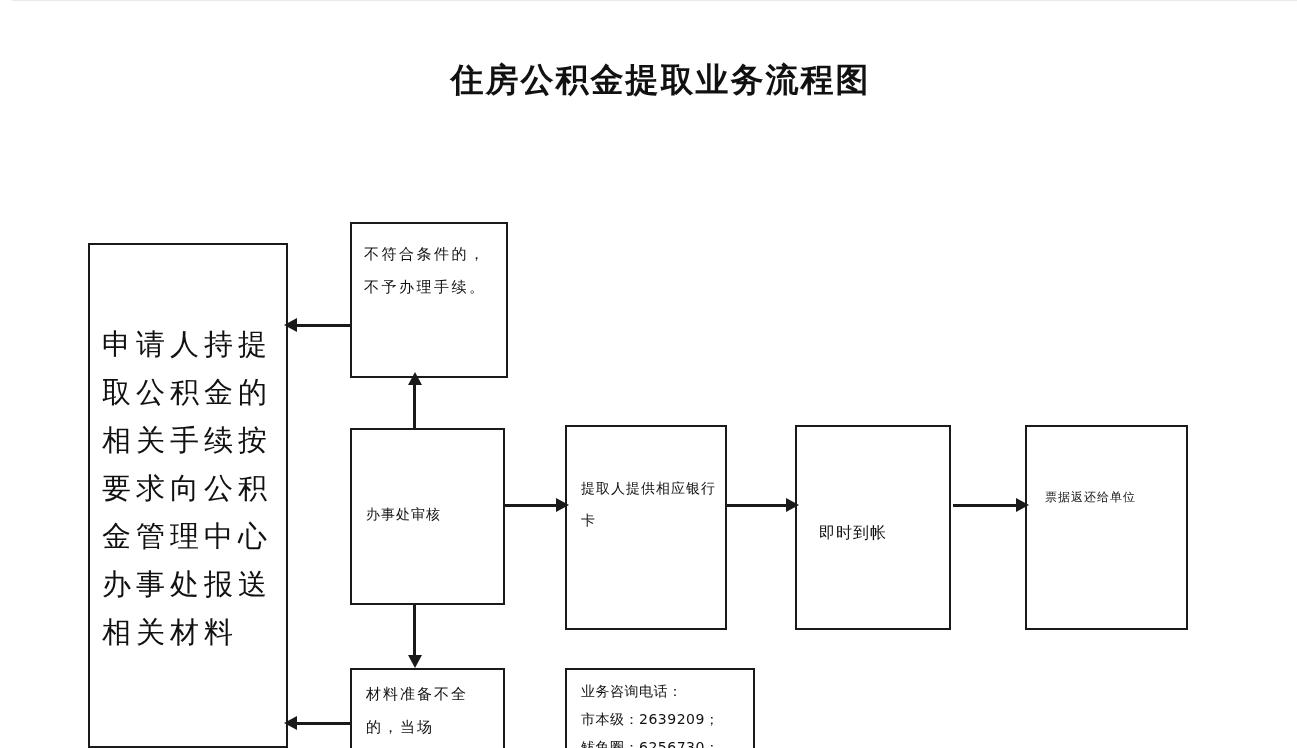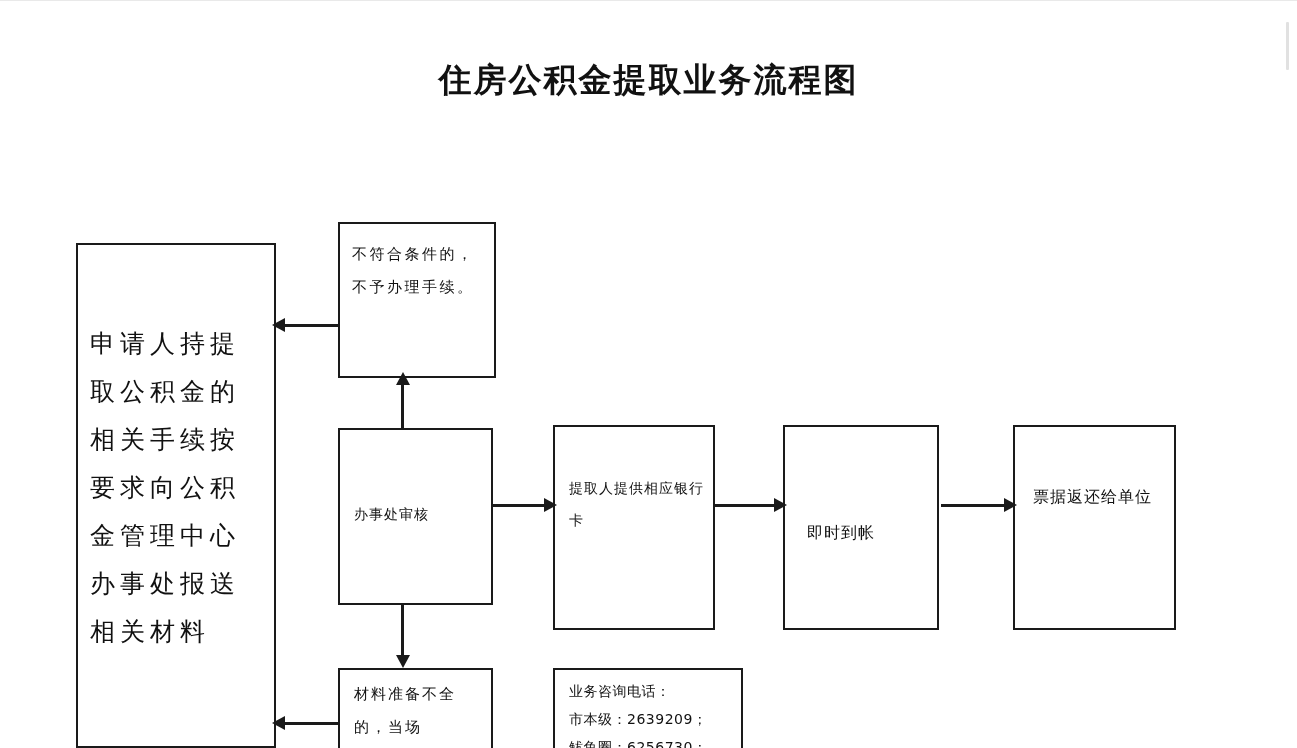--- a/index.html
+++ b/index.html
@@ -3,21 +3,21 @@
 <meta charset="utf-8">
 <style>
   html,body{margin:0;padding:0;}
   body{
     width:1297px;height:748px;
     background:#ffffff;
     font-family:"DejaVu Sans","Liberation Sans",sans-serif;
     overflow:hidden;
     position:relative;
   }
-  #stage{position:absolute;inset:0;}
+  #stage{position:absolute;inset:0;margin-left:12px;}
 
   
   .page-top-rule{
     position:absolute;left:0;top:0;width:1297px;height:3px;
     background:#ffffff;border-top:1px solid #e9e9e9;
   }
   .scroll-artifact{
     position:absolute;left:1286px;top:22px;width:3px;height:48px;
     background:#dcdcdc;border-radius:1px;opacity:.85;
   }
@@ -40,21 +40,21 @@
     position:absolute;
     color:#111;
     white-space:pre-wrap;
     font-family:"DejaVu Sans","Liberation Sans",sans-serif;
   }
 
   
   #node-applicant{left:76px;top:243px;width:200px;height:505px;}
   #node-applicant .txt{
     left:12px;right:12px;top:75px;
-    font-size:25px;line-height:48px;letter-spacing:5px;
+    font-size:29px;line-height:48px;letter-spacing:5px;
     text-align:left;
   }
 
   #node-reject{left:338px;top:222px;width:158px;height:156px;}
   #node-reject .txt{
     left:12px;right:8px;top:14px;
     font-size:15px;line-height:33px;letter-spacing:2.5px;
   }
 
   #node-review{left:338px;top:428px;width:155px;height:177px;}
@@ -71,21 +71,21 @@
 
   #node-arrival{left:783px;top:425px;width:156px;height:205px;}
   #node-arrival .txt{
     left:22px;right:8px;top:96px;
     font-size:16px;line-height:20px;letter-spacing:1px;
   }
 
   #node-receipt{left:1013px;top:425px;width:163px;height:205px;}
   #node-receipt .txt{
     left:18px;right:8px;top:60px;
-    font-size:16px;line-height:20px;letter-spacing:1px;
+    font-size:12px;line-height:20px;letter-spacing:1px;
   }
 
   #node-incomplete{left:338px;top:668px;width:155px;height:110px;}
   #node-incomplete .txt{
     left:14px;right:10px;top:8px;
     font-size:15px;line-height:33px;letter-spacing:2px;
   }
 
   #node-contact{left:553px;top:668px;width:190px;height:110px;}
   #node-contact .txt{

